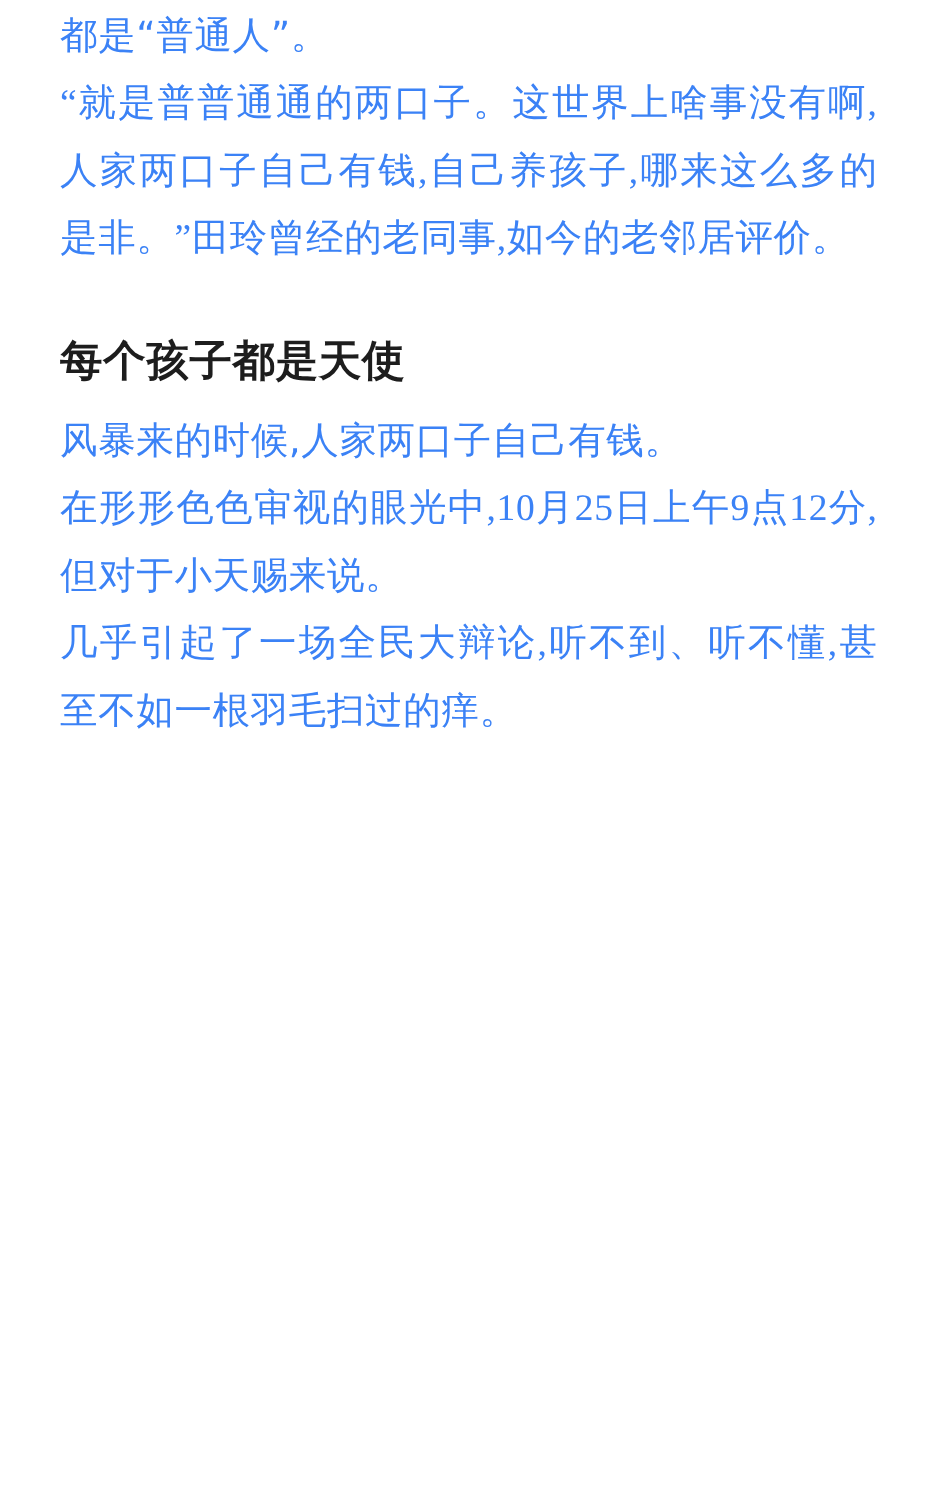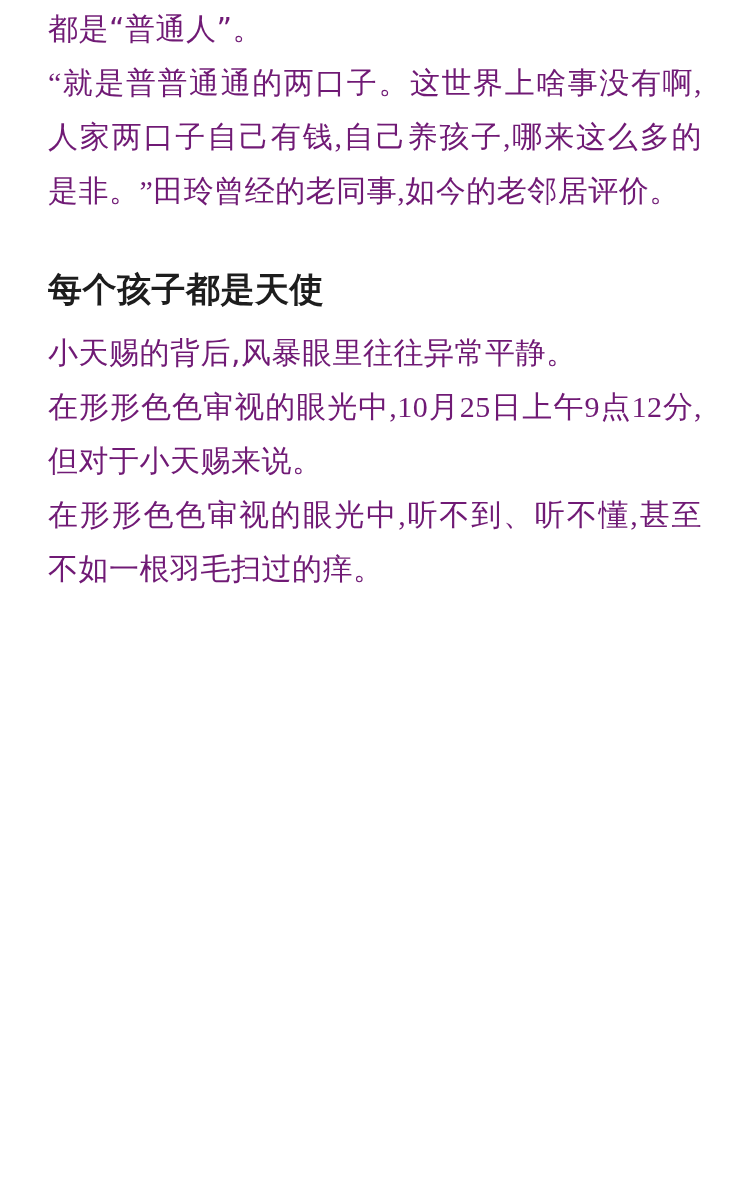--- a/index.html
+++ b/index.html
@@ -16,21 +16,21 @@
   }
   .page {
     width: 750px;
     box-sizing: border-box;
     padding: 0 48px 0 48px;
   }
   .para {
     font-size: 30px;
     line-height: 54px;
     letter-spacing: 0.5px;
-    color: #701a75;
+    color: #3b82f6;
     margin: 0;
     text-align: justify;
     text-justify: inter-ideograph;
     word-break: break-all;
   }
   .first-para {
     padding-top: 2px;
   }
   .para + .para {
     margin-top: 0px;
@@ -53,17 +53,17 @@
 
 <div class="page">
 
   <p class="para first-para">都是“普通人”。</p>
   <p class="para">“就是普普通通的两口子。这世界上啥事没有啊,人家两口子自己有钱,自己养孩子,哪来这么多的是非。”田玲曾经的老同事,如今的老邻居评价。</p>
 
   <div class="gap-before-heading"></div>
 
   <h2 class="heading">每个孩子都是天使</h2>
 
-  <p class="para">小天赐的背后,风暴眼里往往异常平静。</p>
+  <p class="para">风暴来的时候,人家两口子自己有钱。</p>
   <p class="para">在形形色色审视的眼光中,10月25日上午9点12分,但对于小天赐来说。</p>
-  <p class="para">在形形色色审视的眼光中,听不到、听不懂,甚至不如一根羽毛扫过的痒。</p>
+  <p class="para">几乎引起了一场全民大辩论,听不到、听不懂,甚至不如一根羽毛扫过的痒。</p>
 
 </div>
 
 </body></html>

